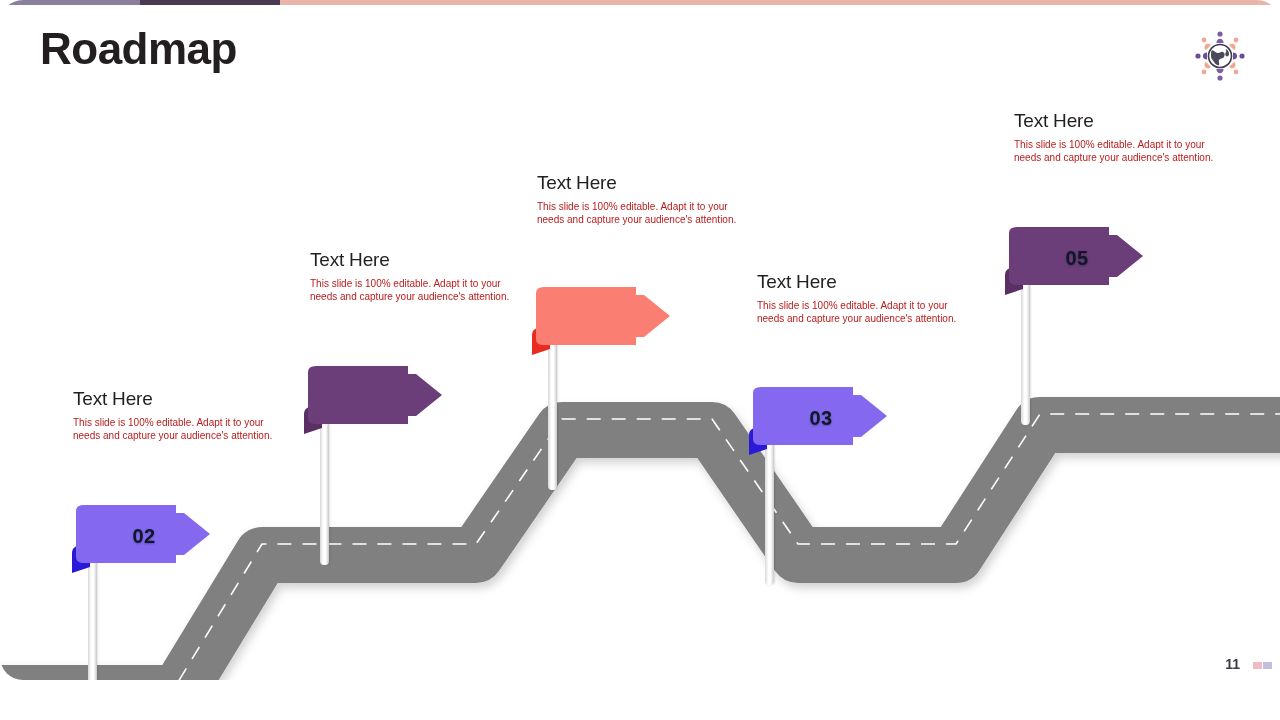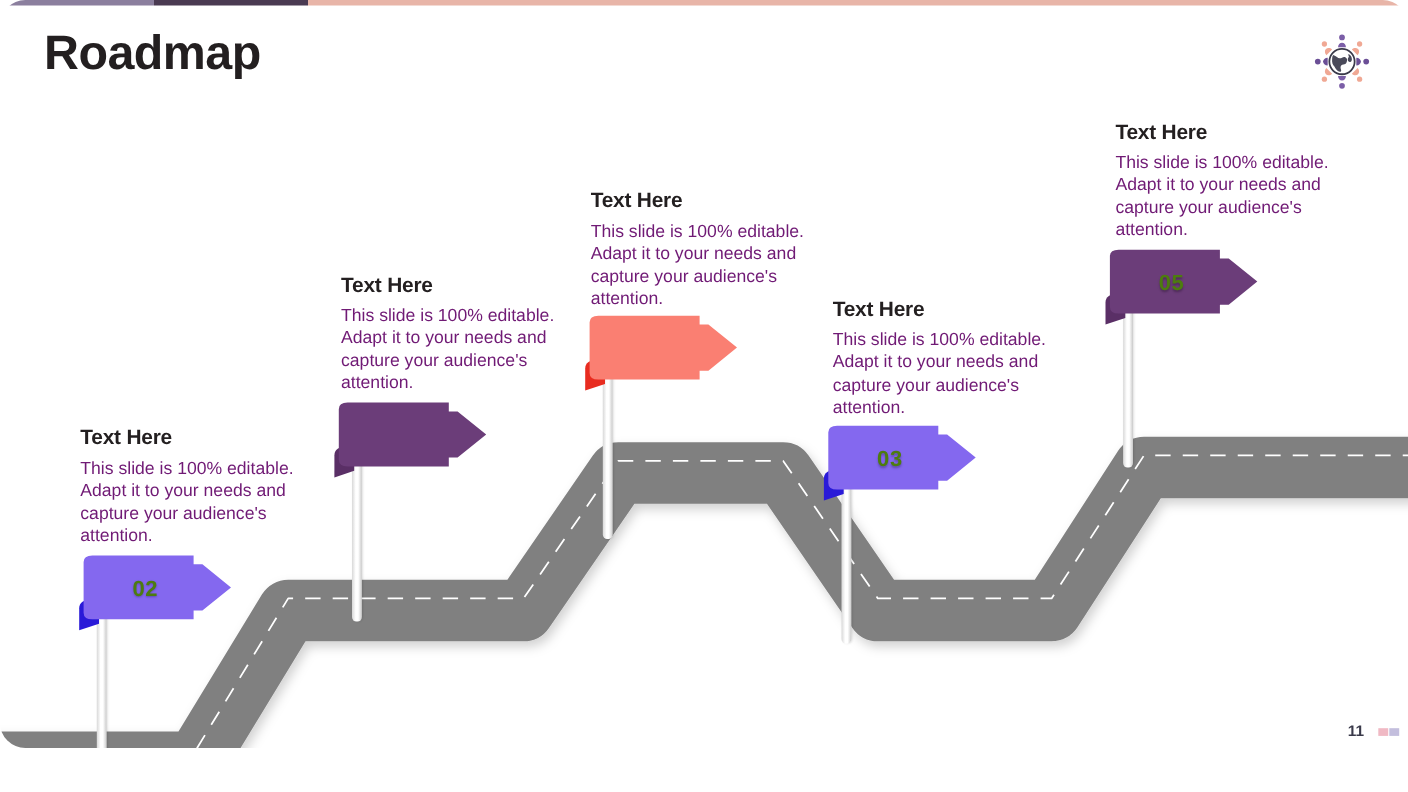--- a/index.html
+++ b/index.html
@@ -35,34 +35,34 @@
   
   .logo { position: absolute; right: 28px; top: 24px; width: 64px; height: 64px; }
 
   
   .road-layer { position: absolute; left: 0; top: 0; width: 1280px; height: 720px; }
 
   
   .milestone { position: absolute; }
   .ms-text { position: absolute; width: 210px; }
   .ms-head {
-    font-size: 19px; font-weight: bold; color: #231f20;
+    font-size: 19px; font-weight: normal; color: #231f20;
     margin-bottom: 7px; letter-spacing: -0.2px;
   }
   .ms-body {
-    font-size: 16px; color: #701a75; line-height: 1.28;
+    font-size: 10px; color: #b91c1c; line-height: 1.28;
   }
 
   
   .flag { position: absolute; width: 150px; height: 62px; }
   .flag svg { display: block; overflow: visible; }
   .flag-num {
-    position: absolute; left: 0; top: 0; width: 128px; height: 62px;
+    position: absolute; left: 12px; top: 0; width: 128px; height: 62px;
     display: flex; align-items: center; justify-content: center;
-    font-size: 20px; font-weight: bold; color: #4d7c0f;
+    font-size: 20px; font-weight: bold; color: #0f172a;
     text-shadow: 0 1px 2px rgba(0,0,0,.28);
     letter-spacing: 0.5px; pointer-events: none;
   }
   
   .pole { position: absolute; width: 9px; border-radius: 4px;
           background: linear-gradient(to right,#d8d8d8 0%,#ffffff 38%,#ffffff 62%,#c9c9c9 100%);
           box-shadow: 1px 0 2px rgba(0,0,0,.12); }
 
   
   .pagenum {

